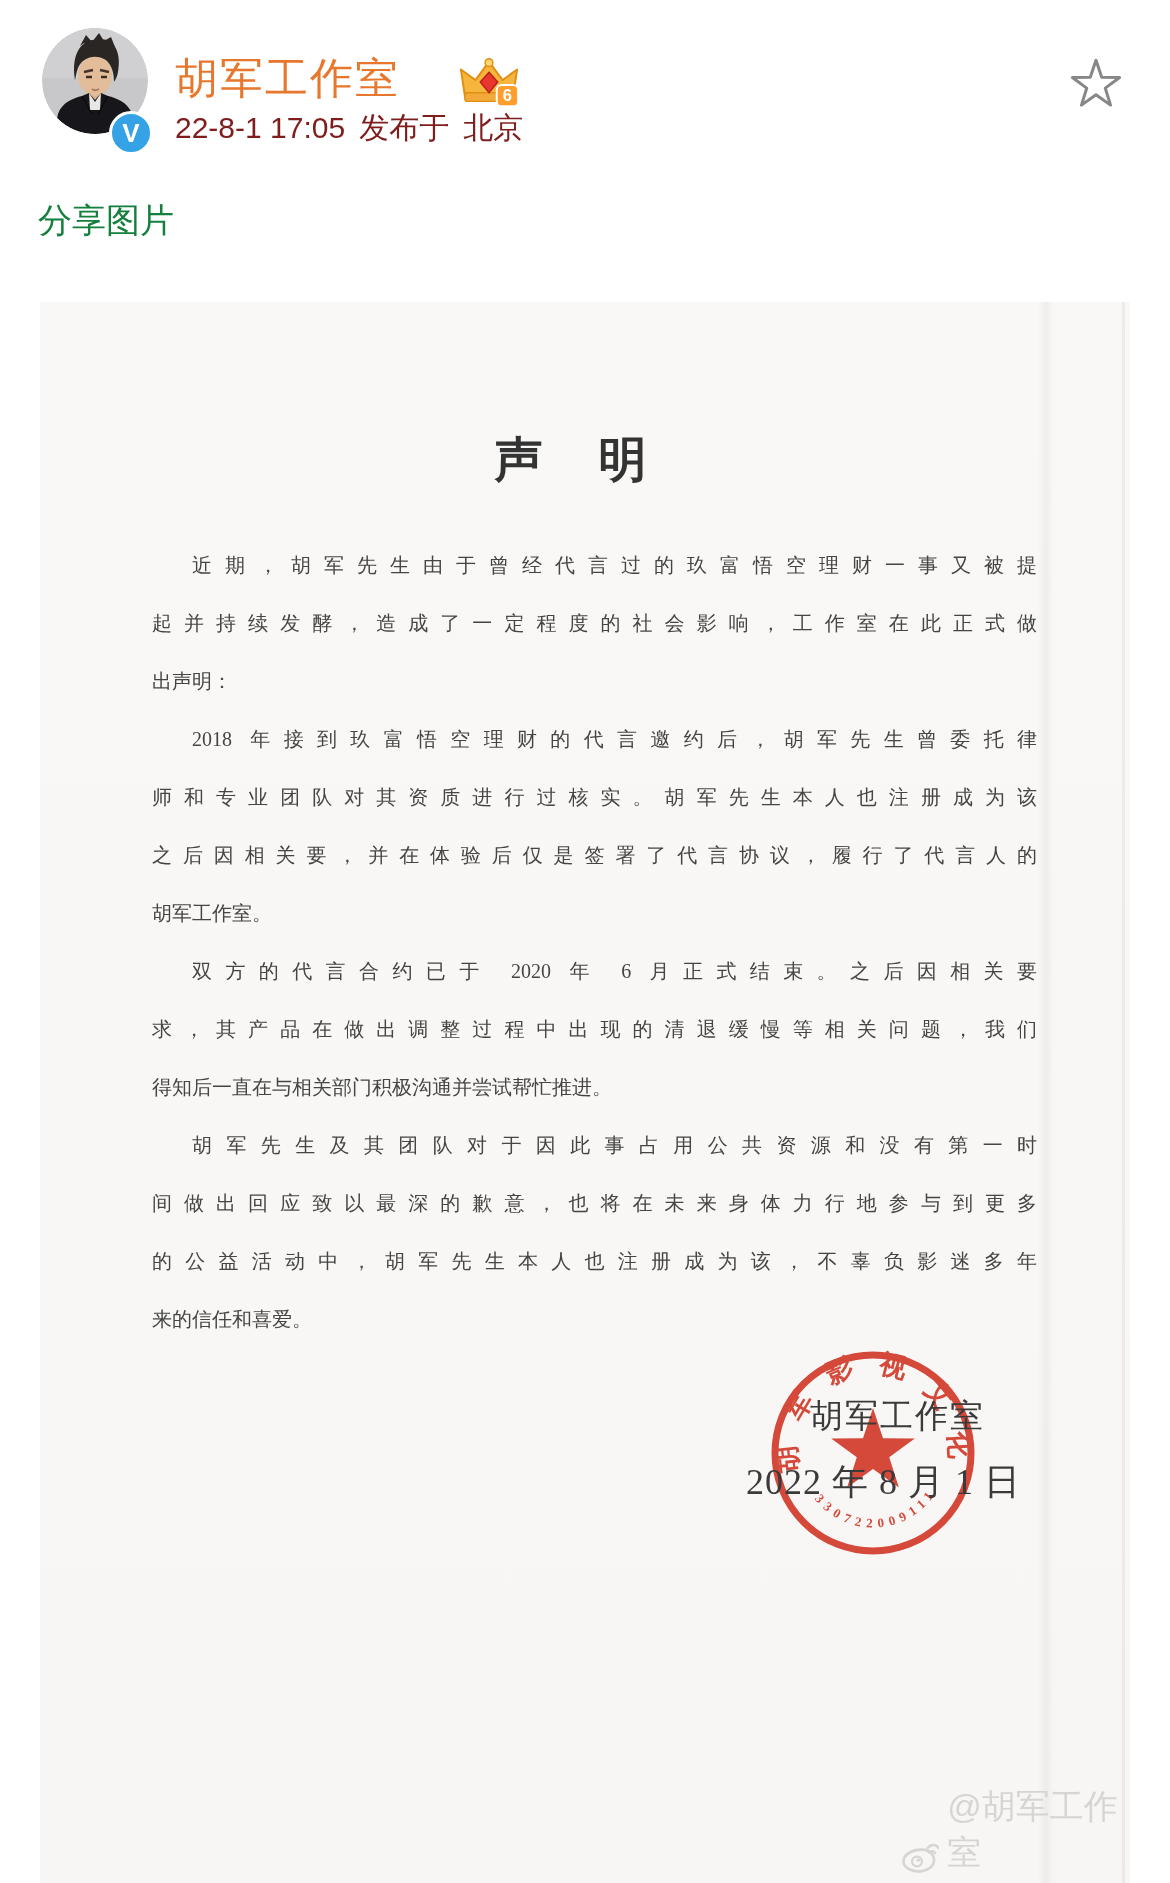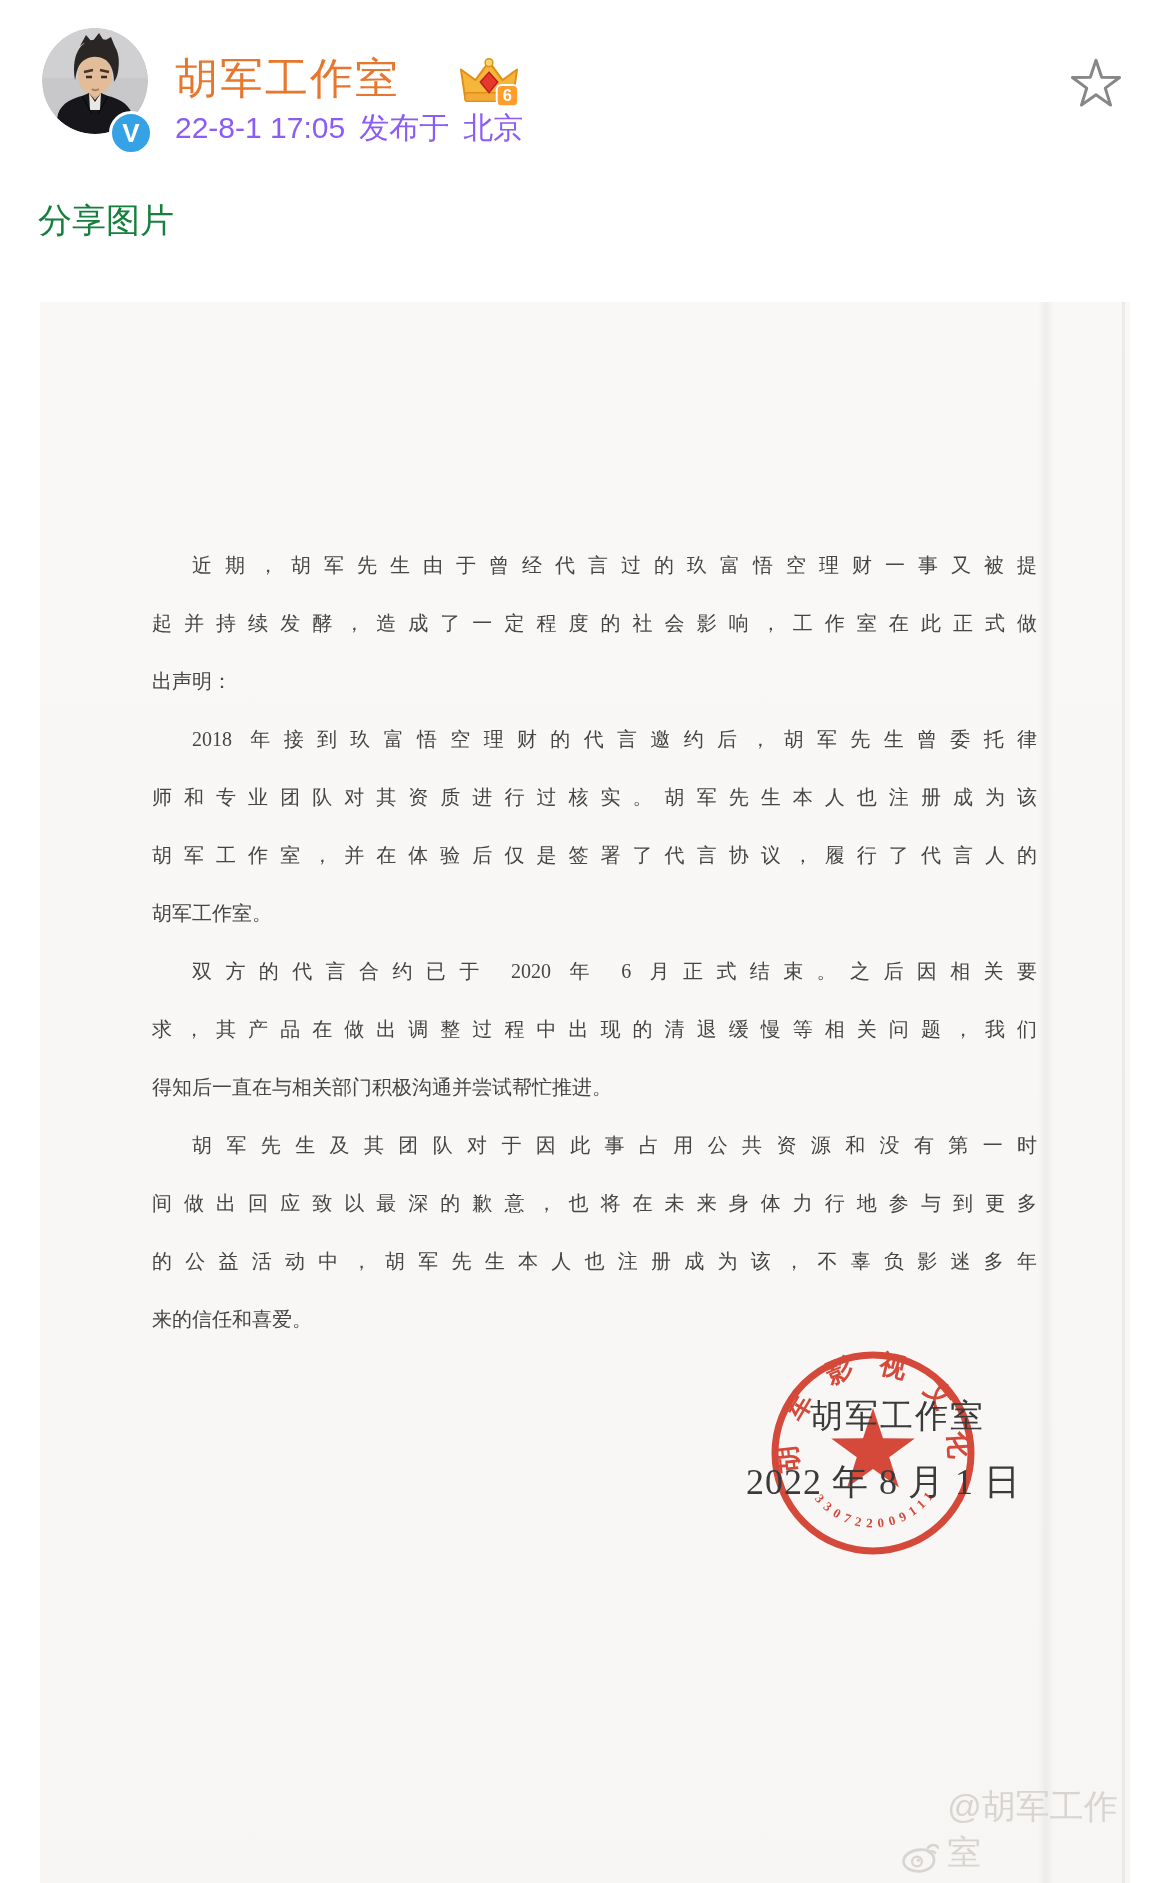--- a/index.html
+++ b/index.html
@@ -9,21 +9,21 @@
   }
   
   .avatar{position:absolute;left:42px;top:28px;width:106px;height:106px;border-radius:50%;overflow:hidden;}
   .vbadge{
     position:absolute;left:109px;top:111px;width:38px;height:38px;border-radius:50%;
     background:#35a2e6;border:3px solid #ffffff;color:#ffffff;font-weight:bold;
     font-size:26px;line-height:38px;text-align:center;
   }
   .username{position:absolute;left:175px;top:50px;font-size:43px;color:#e8772e;font-weight:500;letter-spacing:2px;}
   .vipcrown{position:absolute;left:458px;top:56px;width:62px;height:52px;}
-  .meta{position:absolute;left:175px;top:108px;font-size:30px;color:#8b5cf6;}
+  .meta{position:absolute;left:175px;top:108px;font-size:30px;color:#7f1d1d;}
   .meta span{margin-right:14px;}
   .favstar{position:absolute;left:1068px;top:56px;width:56px;height:56px;cursor:pointer;}
   
   .posttext{position:absolute;left:38px;top:198px;font-size:34px;color:#15803d;}
   
   .doc{
     position:absolute;left:40px;top:302px;width:1090px;height:1581px;
     background:linear-gradient(180deg,#f9f8f6 0%,#f8f7f5 60%,#f7f6f4 100%);
     font-family:"Liberation Serif","DejaVu Serif",serif;color:#454545;cursor:pointer;
   }
@@ -95,28 +95,29 @@
   <svg class="favstar" viewBox="0 0 52 52">
     <polygon points="26,4 31.3,19.7 47.9,19.9 34.6,29.8 39.5,45.6 26,36 12.5,45.6 17.4,29.8 4.1,19.9 20.7,19.7" fill="none" stroke="#878787" stroke-width="2.8" stroke-linejoin="round"></polygon>
   </svg>
 
   <div class="posttext">分享图片</div>
 
   <div class="doc">
     <div class="fold-shadow"></div>
     <div class="fold-line"></div>
 
+    <div class="doc-title">声　明</div>
 
     <div class="doc-body">
       <div class="ln indent full">近期，胡军先生由于曾经代言过的玖富悟空理财一事又被提</div>
       <div class="ln full">起并持续发酵，造成了一定程度的社会影响，工作室在此正式做</div>
       <div class="ln">出声明：</div>
       <div class="ln indent full">2018 年接到玖富悟空理财的代言邀约后，胡军先生曾委托律</div>
       <div class="ln full">师和专业团队对其资质进行过核实。胡军先生本人也注册成为该</div>
-      <div class="ln full">胡军工作室，并在体验后仅是签署了代言协议，履行了代言人的</div>
+      <div class="ln full">之后因相关要，并在体验后仅是签署了代言协议，履行了代言人的</div>
       <div class="ln">胡军工作室。</div>
       <div class="ln indent full">双方的代言合约已于 2020 年 6 月正式结束。之后因相关要</div>
       <div class="ln full">求，其产品在做出调整过程中出现的清退缓慢等相关问题，我们</div>
       <div class="ln">得知后一直在与相关部门积极沟通并尝试帮忙推进。</div>
       <div class="ln indent full">胡军先生及其团队对于因此事占用公共资源和没有第一时</div>
       <div class="ln full">间做出回应致以最深的歉意，也将在未来身体力行地参与到更多</div>
       <div class="ln full">的公益活动中，胡军先生本人也注册成为该，不辜负影迷多年</div>
       <div class="ln">来的信任和喜爱。</div>
     </div>
 

